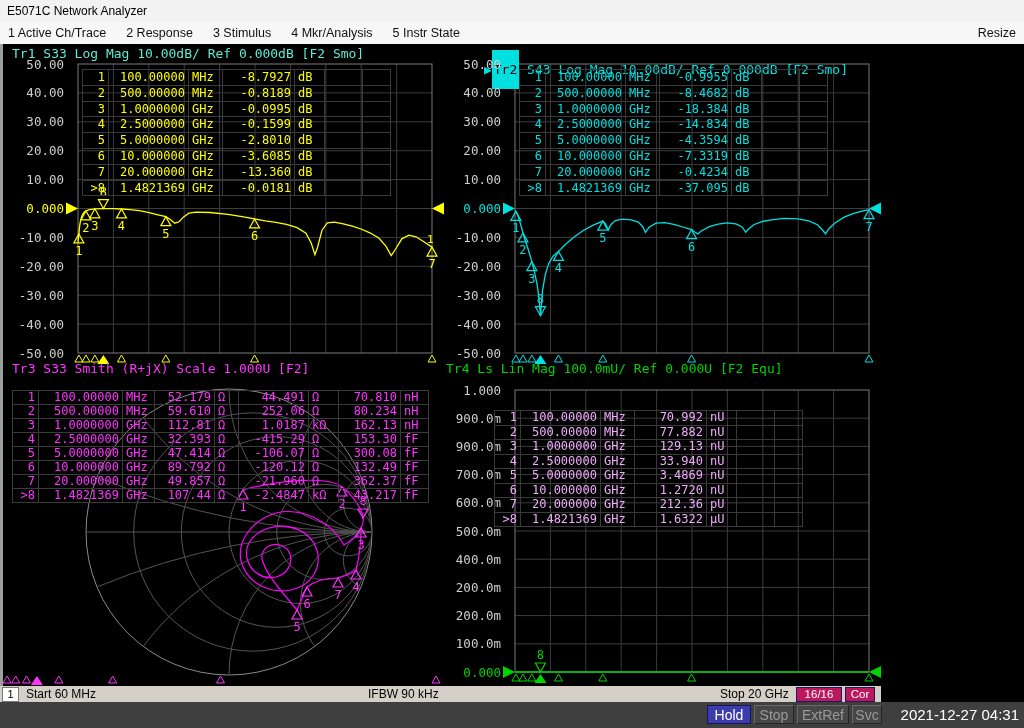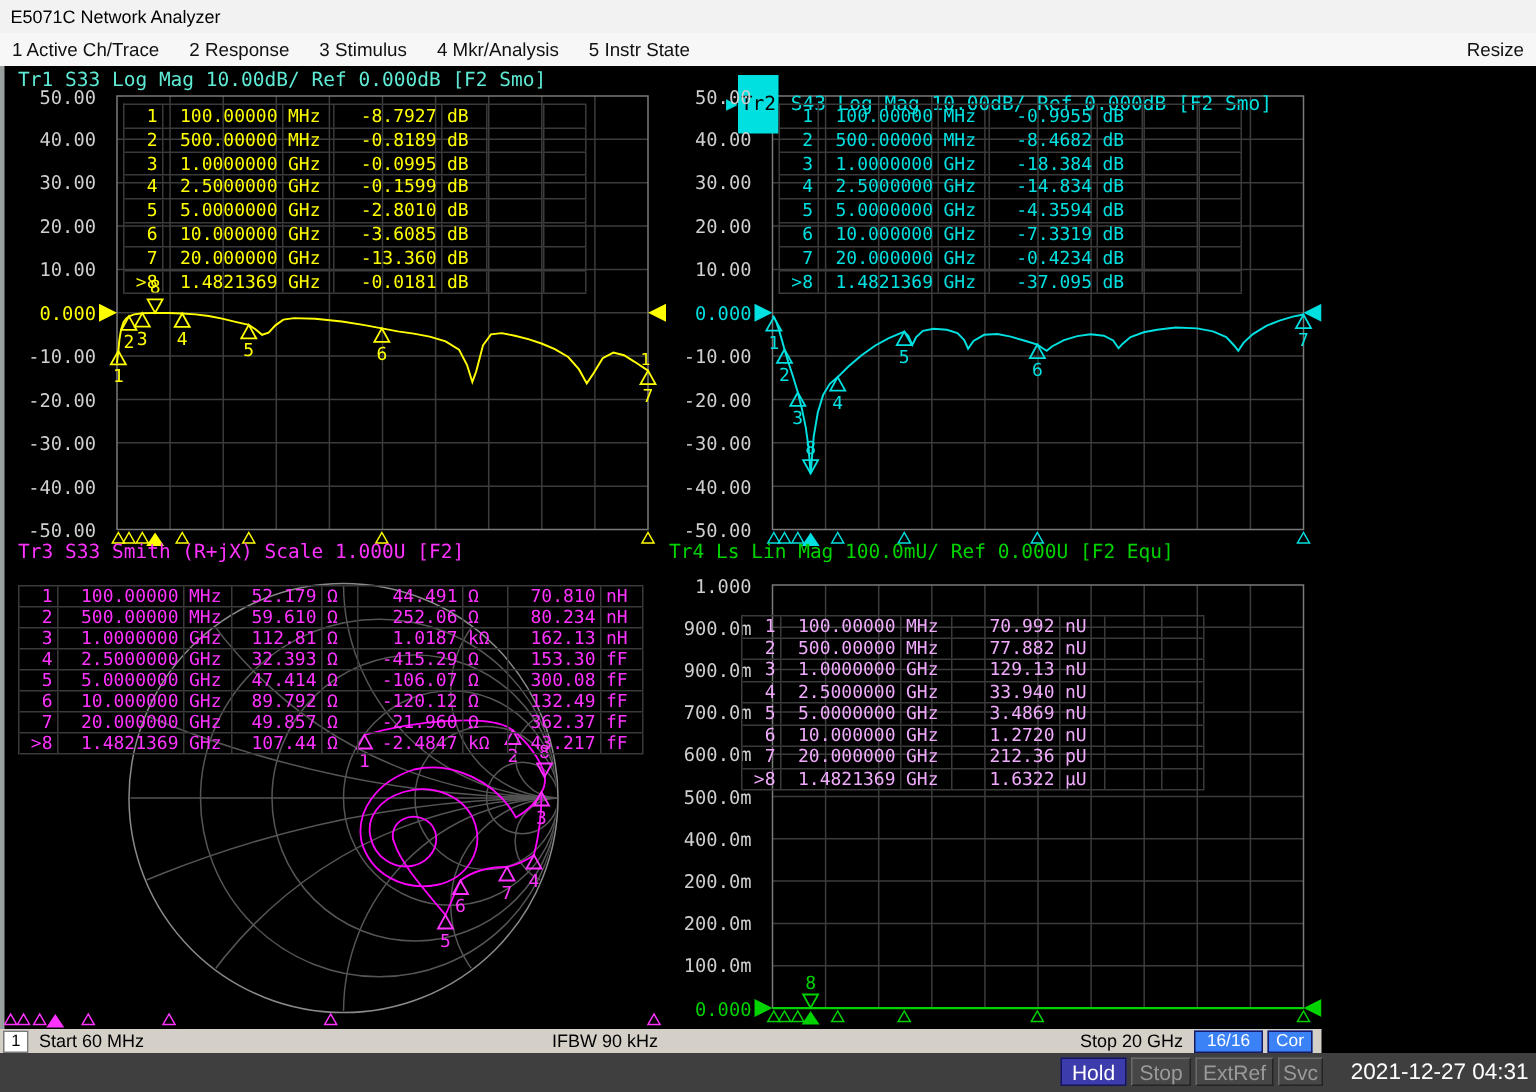--- a/index.html
+++ b/index.html
@@ -34,21 +34,21 @@
            color:#000;font-size:13px;text-align:center;line-height:30px;}
   .softkey.active{background:#585858;color:#fff;border-top:1px solid #2d2d2d;
            border-left:1px solid #2d2d2d;border-right:1px solid #eaeaea;border-bottom:1px solid #eaeaea;}
   .skheader{height:30px;background:#32327e;border-top:1px solid #8a8ac0;border-bottom:2px solid #14143f;
            color:#fff;font-size:13px;text-align:center;line-height:29px;}
   .statusbar{position:absolute;left:0;top:686px;width:881px;height:16px;background:#d4d0c8;
              font-size:12px;color:#000;}
   .chbox{position:absolute;left:2px;top:1px;width:15px;height:13px;background:#fff;
          border:1px solid #7a7a7a;text-align:center;font-size:11px;line-height:13px;box-sizing:content-box;}
   .st{position:absolute;top:1px;line-height:14px;}
-  .badge{position:absolute;top:1px;height:13px;line-height:13px;background:#3b82f6;color:#fff;
+  .badge{position:absolute;top:1px;height:13px;line-height:13px;background:#be185d;color:#fff;
          text-align:center;border:1px solid #191965;font-size:11.5px;}
   .bottombar{position:absolute;left:0;top:702px;width:1024px;height:26px;background:#3f3f3f;}
   .bb{position:absolute;top:3px;height:19px;line-height:19px;text-align:center;font-size:14px;}
   .bb.ind{color:#9a9a9a;background:#474747;border-top:1px solid #6a6a6a;border-left:1px solid #6a6a6a;
           border-right:1px solid #242424;border-bottom:1px solid #242424;box-sizing:border-box;}
   .bb.hold{color:#fff;background:#3c3cac;border:1px solid #15155a;box-sizing:border-box;}
   .datetime{position:absolute;right:5px;top:3px;color:#fff;font-size:15px;line-height:19px;}
 </style>
 </head>
 <body>

